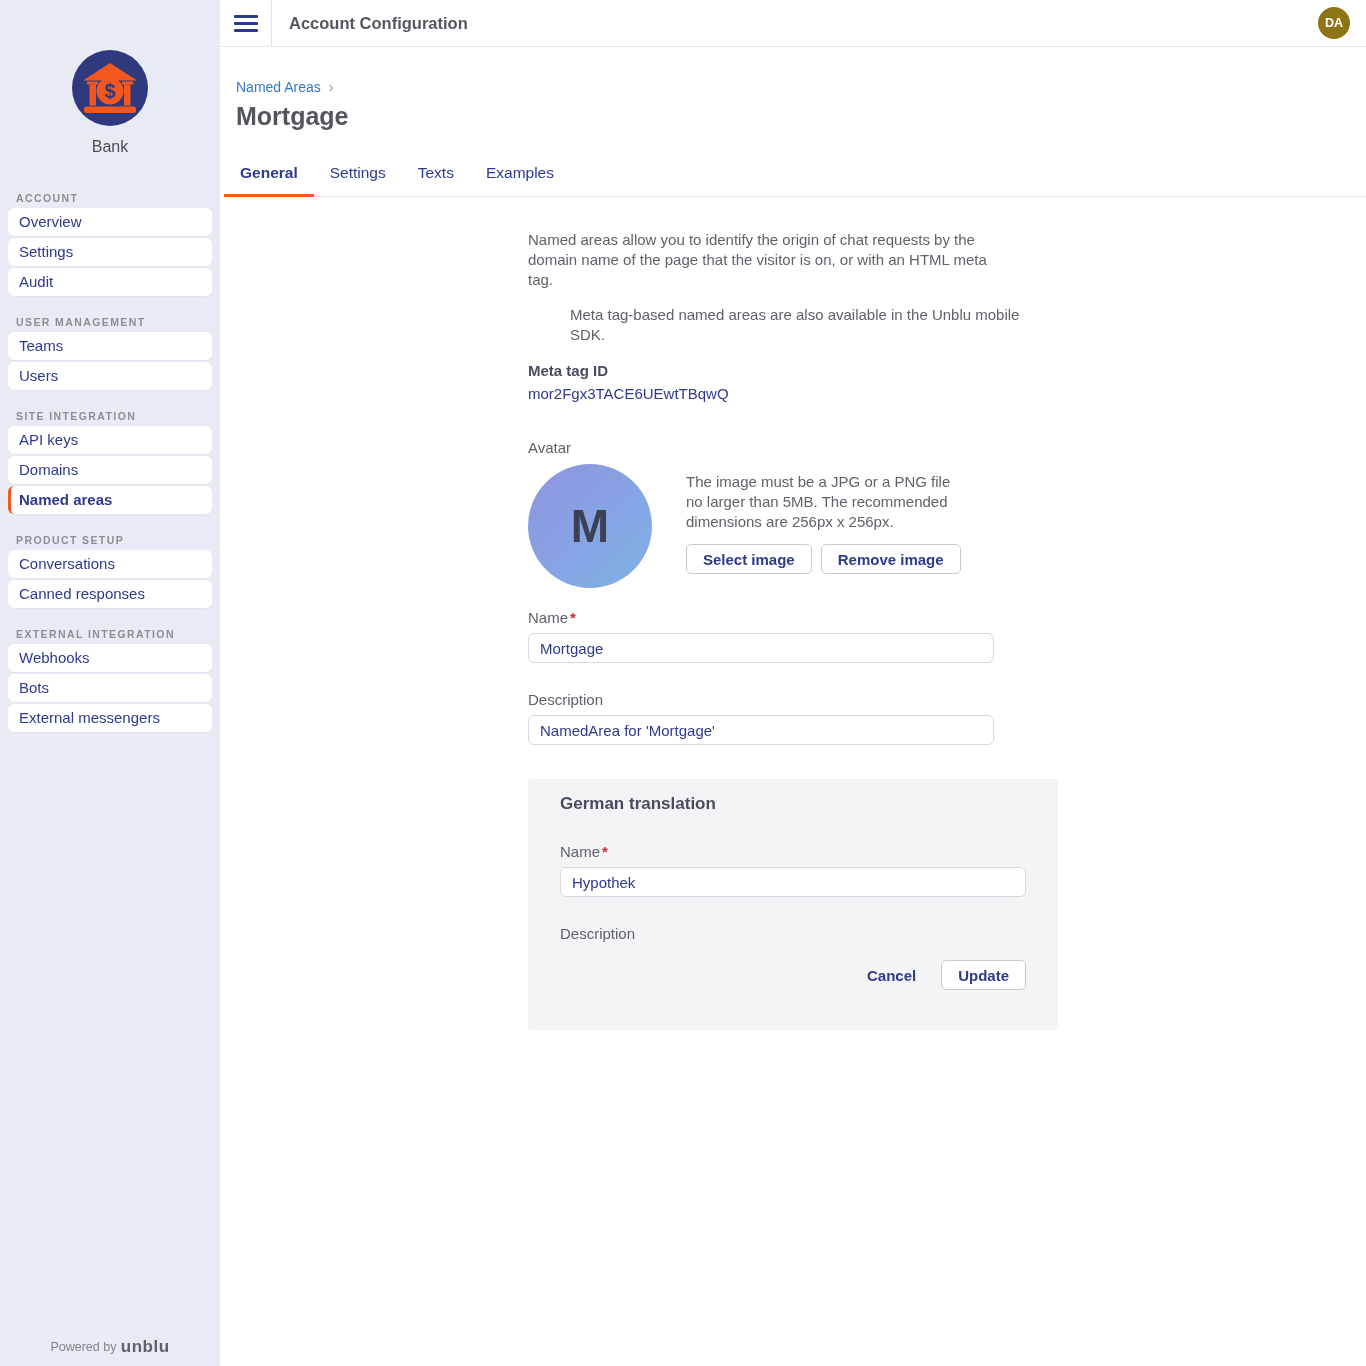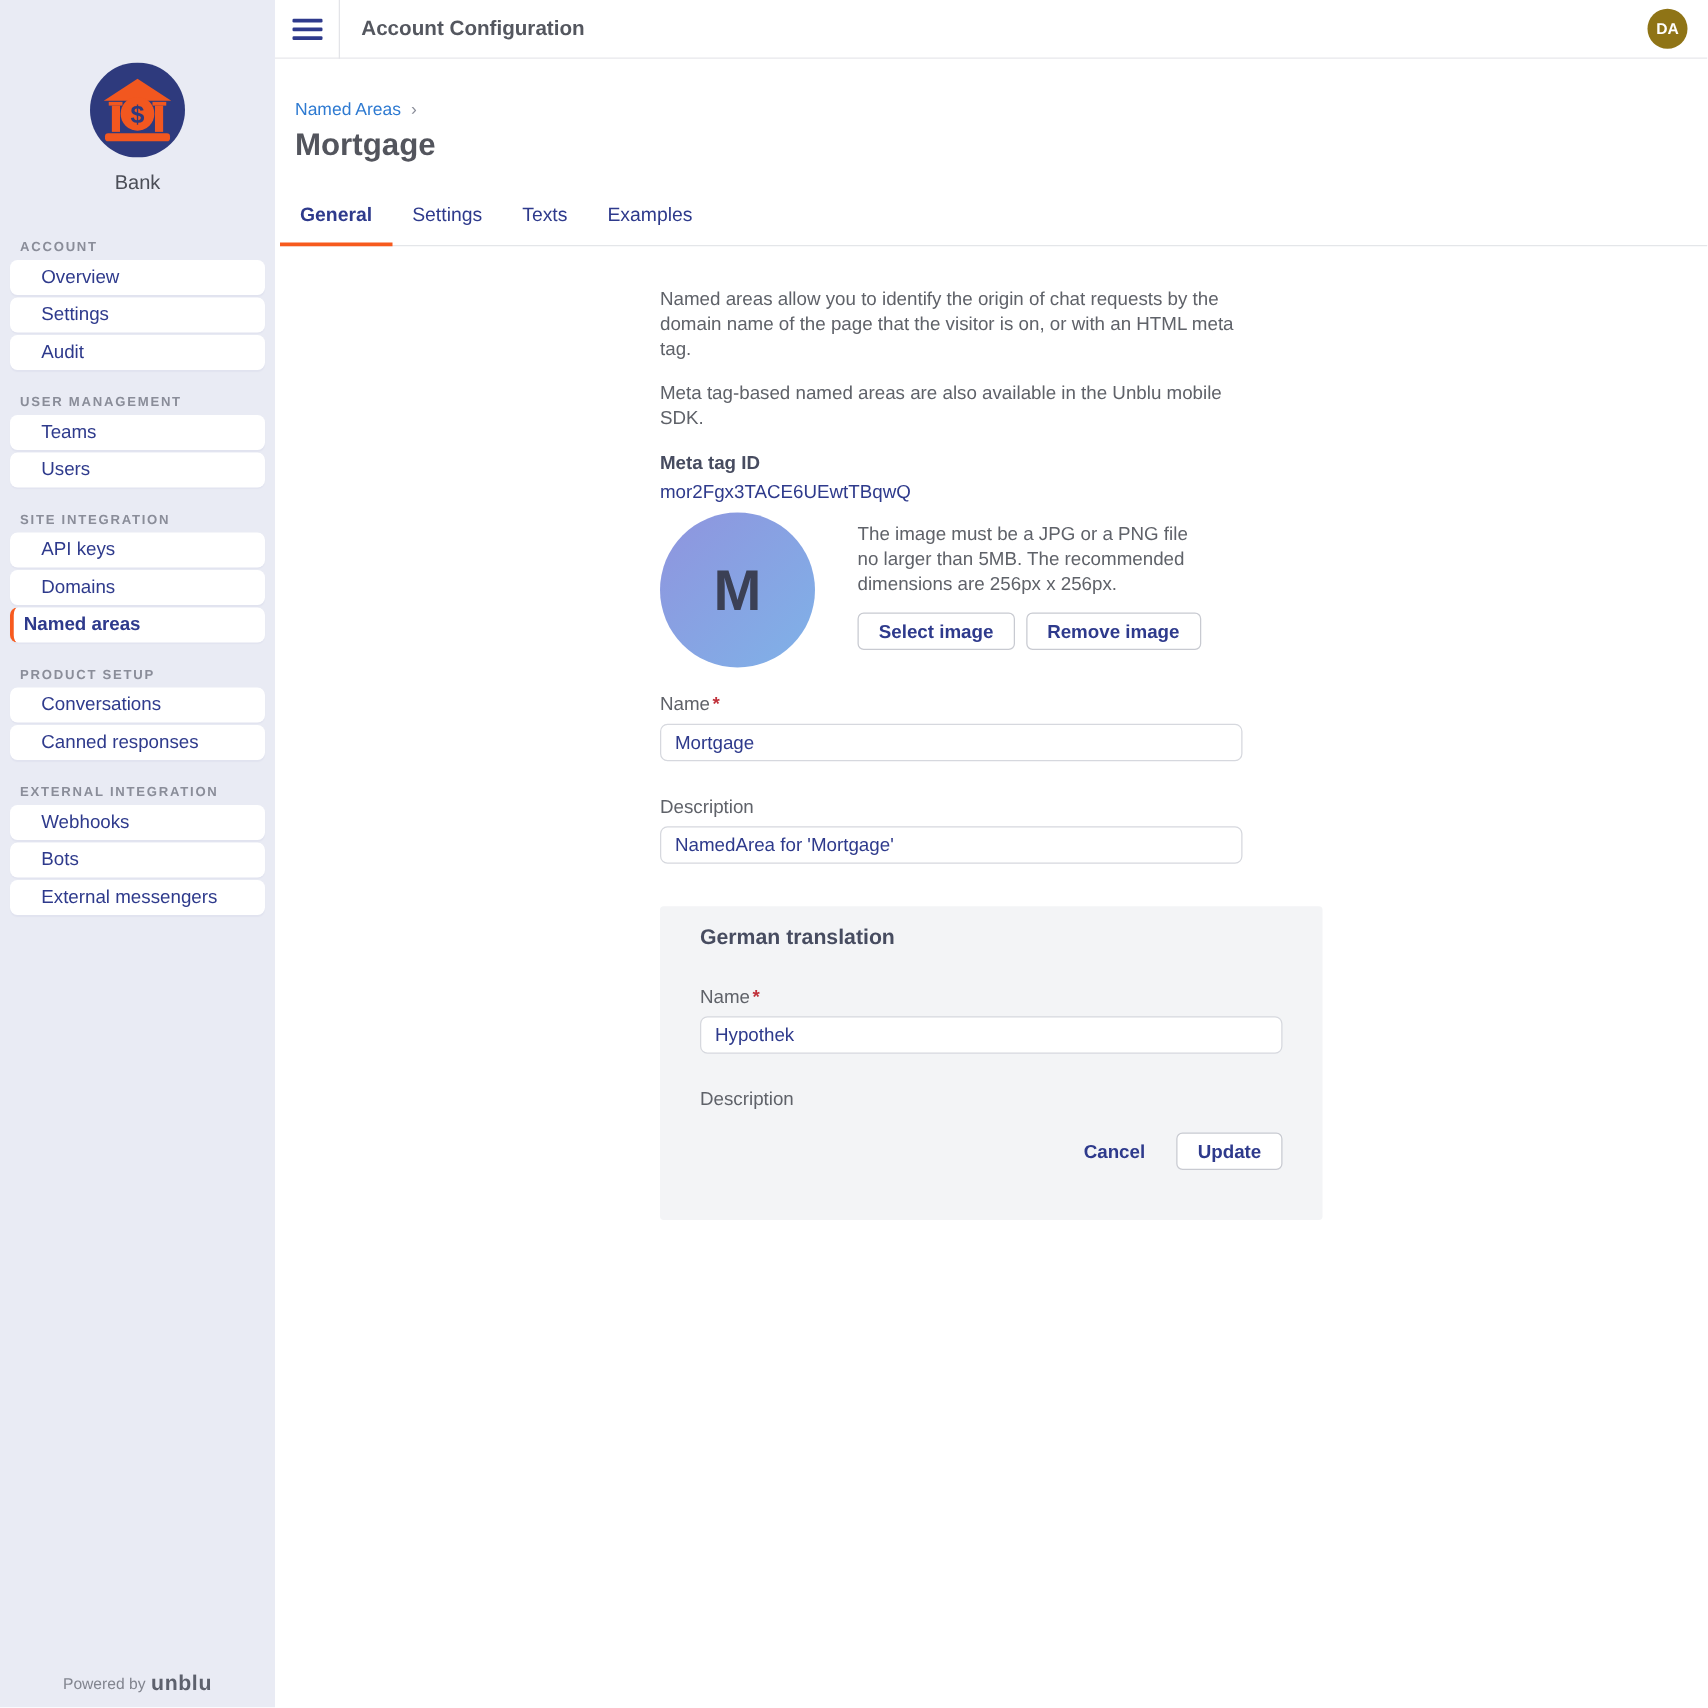--- a/index.html
+++ b/index.html
@@ -24,21 +24,21 @@
   .nav { margin-top: 36px; padding: 0 8px; }
   .nav-section { margin-bottom: 20px; }
   .nav-header {
     font-size: 10.5px; font-weight: 700; letter-spacing: 1.4px;
     color: #8a8d99; margin: 0 0 4px 8px; height: 12px; line-height: 12px;
     text-transform: uppercase;
   }
   .nav-item {
     background: #ffffff; border-radius: 6px;
     height: 28px; line-height: 28px; margin-bottom: 2px;
-    padding-left: 25px; font-size: 15px; color: #2e3a8c;
+    padding-left: 11px; font-size: 15px; color: #2e3a8c;
     cursor: pointer; overflow: hidden; white-space: nowrap;
     box-shadow: 0 1px 1px rgba(40,50,120,0.04);
   }
   .nav-item.selected {
     border-left: 3px solid #f75a1e; padding-left: 8px; font-weight: 700;
   }
 
   .powered {
     position: absolute; bottom: 9px; left: 0; right: 0;
     text-align: center; white-space: nowrap;
@@ -84,21 +84,21 @@
     display: flex; align-items: center; cursor: pointer;
     border-bottom: 3px solid transparent; margin-bottom: -1px;
   }
   .tab.active { font-weight: 700; border-bottom-color: #f75a1e; }
 
   
   .content { flex: 1; overflow: hidden; }
   .form-col { width: 530px; margin: 0 auto; padding-top: 33px; }
 
   .para { font-size: 15px; line-height: 20px; color: #5f6269; width: 466px; }
-  .para + .para { margin-top: 15px; }
+  .para + .para { margin-top: 15px; margin-left: 42px; }
 
   .meta-label { margin-top: 17px; font-size: 15px; font-weight: 700; color: #474c60; }
   .meta-value { margin-top: 6px; font-size: 15px; color: #2e3a8c; }
 
   .field-label { font-size: 15px; color: #5f6269; }
   .req { color: #c0303a; font-weight: 700; margin-left: 2px; }
 
   .avatar-label { margin-top: 37px; }
   .avatar-row { margin-top: 8px; display: flex; }
   .ava-circle {
@@ -249,20 +249,21 @@
 
   <div class="content">
     <div class="form-col">
 
       <p class="para">Named areas allow you to identify the origin of chat requests by the domain name of the page that the visitor is on, or with an HTML meta tag.</p>
       <p class="para">Meta tag-based named areas are also available in the Unblu mobile SDK.</p>
 
       <div class="meta-label">Meta tag ID</div>
       <div class="meta-value">mor2Fgx3TACE6UEwtTBqwQ</div>
 
+      <div class="field-label avatar-label">Avatar</div>
       <div class="avatar-row">
         <div class="ava-circle">
           <span class="ava-letter">M</span>
         </div>
         <div class="ava-side">
           <div class="ava-hint">The image must be a JPG or a PNG file no larger than 5MB. The recommended dimensions are 256px x 256px.</div>
           <div class="ava-buttons">
             <button class="btn">Select image</button>
             <button class="btn">Remove image</button>
           </div>

